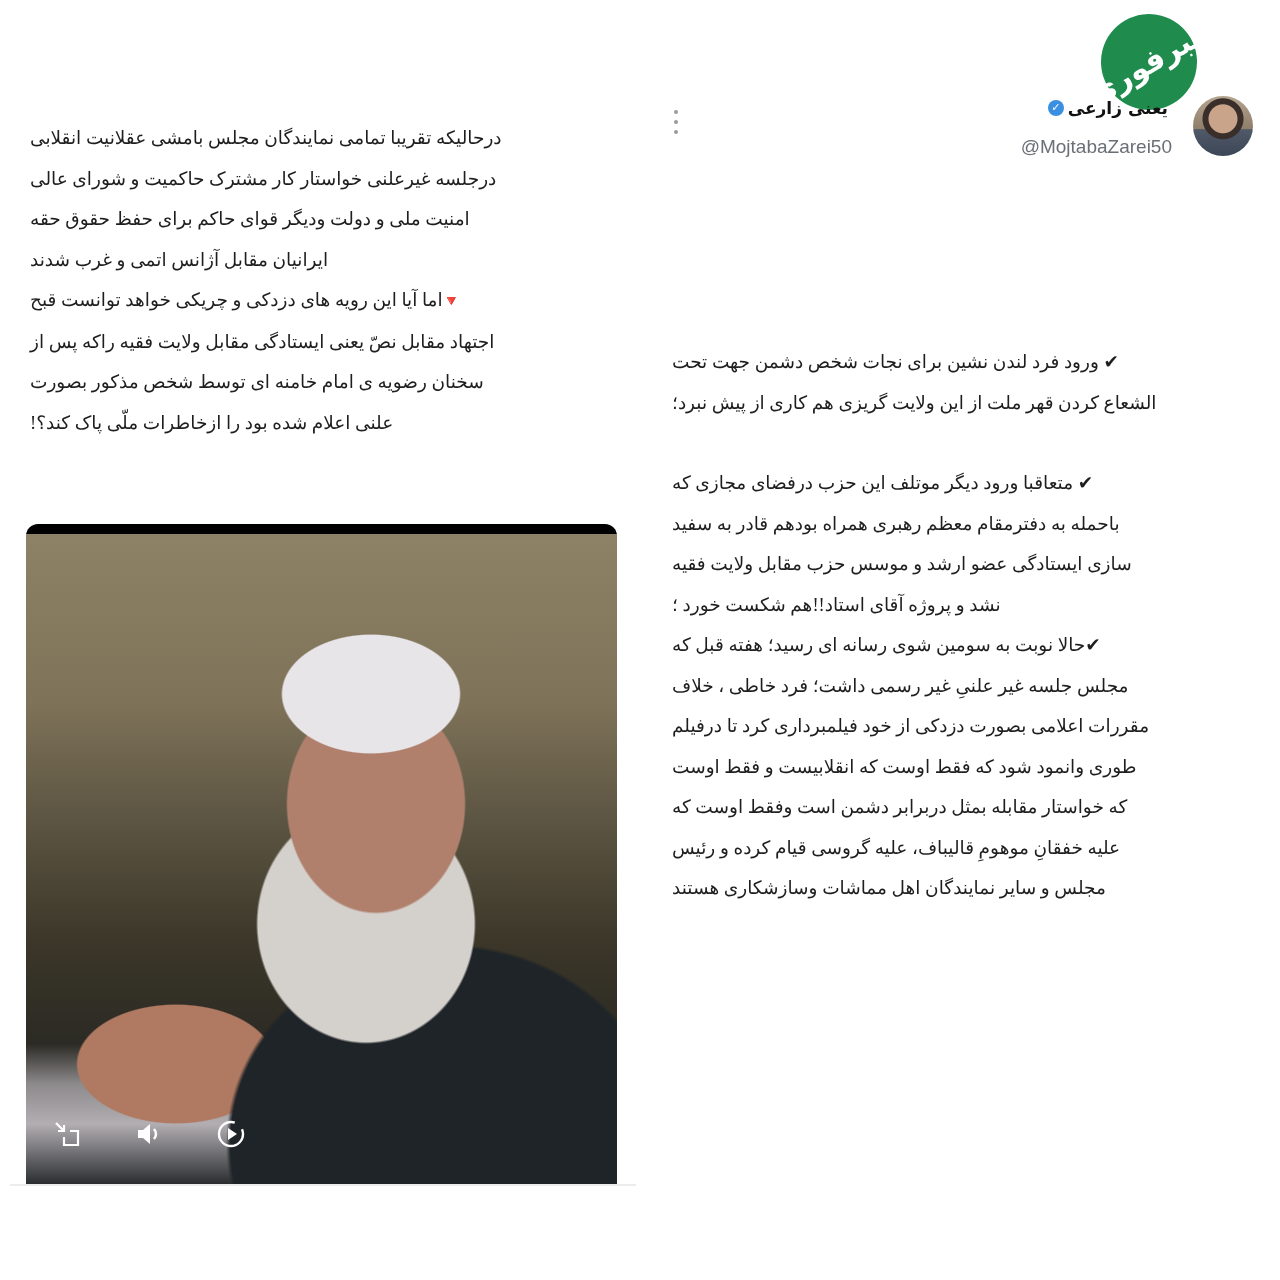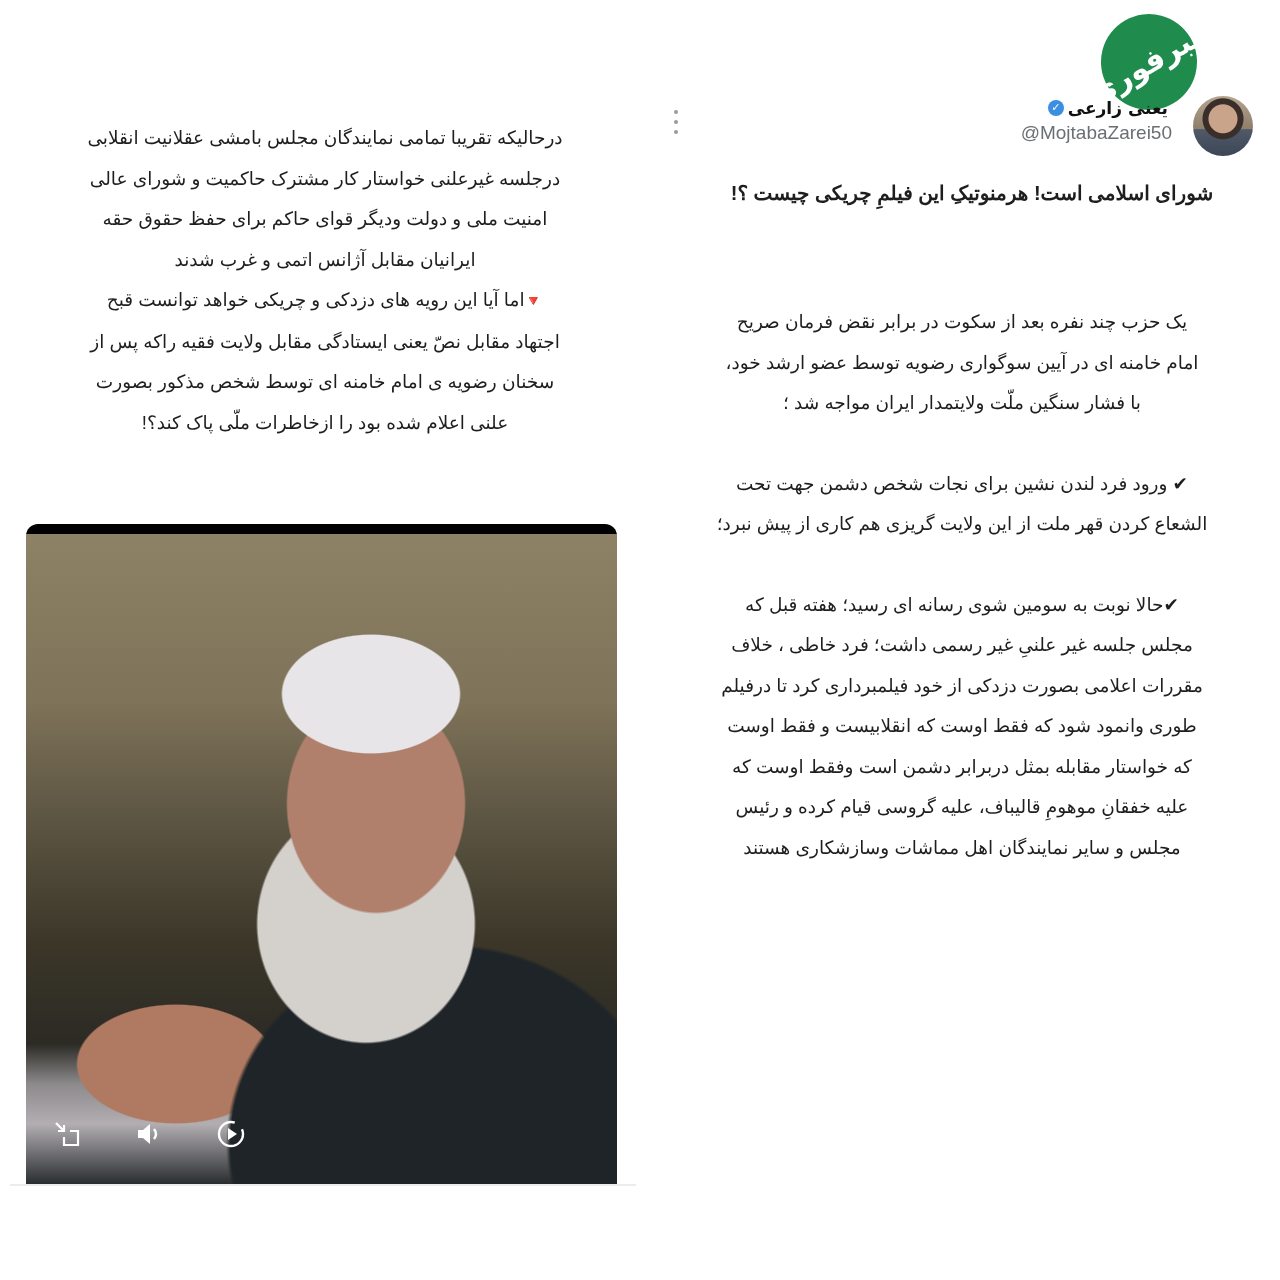--- a/index.html
+++ b/index.html
@@ -21,32 +21,32 @@
   }
   .user-name {
     position: absolute; right: 112px; top: 98px; font-size: 17px; font-weight: bold; direction: rtl;
     display: flex; align-items: center; gap: 4px; color: #111;
   }
   .verified {
     width: 16px; height: 16px; border-radius: 50%; background: #3b8fe0; color: #fff;
     font-size: 11px; line-height: 16px; text-align: center; display: inline-block;
   }
   .user-handle {
-    position: absolute; right: 108px; top: 122px; font-size: 19px; color: #6a6f74;
+    position: absolute; right: 108px; top: 136px; font-size: 19px; color: #6a6f74;
     font-family: "Liberation Sans", sans-serif;
     text-align: center;
   }
   .more-menu {
     position: absolute; left: 671px; top: 110px; width: 10px; height: 24px;
     display: flex; flex-direction: column; justify-content: space-between; align-items: center;
   }
   .more-menu i { width: 4px; height: 4px; border-radius: 50%; background: #9a9a9a; display: block; }
   .col {
-    position: absolute; direction: rtl; text-align: center; font-size: 18.5px; line-height: 40.5px;
-    font-family: Liberation Sans, sans-serif; color: #1e1e1e;
+    position: absolute; direction: rtl; text-align: left; font-size: 18.5px; line-height: 40.5px;
+    font-family: Liberation Serif, serif; color: #1e1e1e;
   }
   .right-title { right: 28px; top: 172px; width: 560px; font-weight: bold; font-size: 20px; line-height: 43px; }
   .right-body { right: 28px; top: 302px; width: 580px; }
   .left-body { left: 30px; top: 118px; width: 590px; }
   .para { margin: 0; white-space: pre-line; }
   .gap { height: 40px; }
   .tri { color: #e04b4b; font-size: 15px; }
   .video {
     position: absolute; left: 26px; top: 524px; width: 591px; height: 660px;
     border-radius: 12px 12px 0 0; overflow: hidden;
@@ -81,31 +81,31 @@
 </div>
 <div class="user-handle">@MojtabaZarei50</div>
 
 <div class="more-menu">
     <i></i>
     <i></i>
     <i></i>
   </div>
 
 <div class="col right-title">
-  <div>شورای اسلامی است! هرمنوتیکِ این فیلمِ چریکی چیست ؟!</div>
 </div>
 
 <div class="col right-body">
-  <p class="para">یک حزب چند نفره بعد از سکوت در برابر نقض فرمان صریح
-امام خامنه ای در آیین سوگواری رضویه توسط عضو ارشد خود،
-با فشار سنگین ملّت ولایتمدار ایران مواجه شد ؛</p>
   <div class="gap"></div>
   <p class="para">✔ ورود فرد لندن نشین برای نجات شخص دشمن جهت تحت
 الشعاع کردن قهر ملت از این ولایت گریزی هم کاری از پیش نبرد؛</p>
   <div class="gap"></div>
+  <p class="para">✔ متعاقبا ورود دیگر موتلف این حزب درفضای مجازی که
+باحمله به دفترمقام معظم رهبری همراه بودهم قادر به سفید
+سازی ایستادگی عضو ارشد و موسس حزب مقابل ولایت فقیه
+نشد و پروژه آقای استاد!!هم شکست خورد ؛</p>
   <p class="para">✔حالا نوبت به سومین شوی رسانه ای رسید؛ هفته قبل که
 مجلس جلسه غیر علنیِ غیر رسمی داشت؛ فرد خاطی ، خلاف
 مقررات اعلامی بصورت دزدکی از خود فیلمبرداری کرد تا درفیلم
 طوری وانمود شود که فقط اوست که انقلابیست و فقط اوست
 که خواستار مقابله بمثل دربرابر دشمن است وفقط اوست که
 علیه خفقانِ موهومِ قالیباف، علیه گروسی قیام کرده و رئیس
 مجلس و سایر نمایندگان اهل مماشات وسازشکاری هستند</p>
 </div>
 
 <div class="col left-body">

